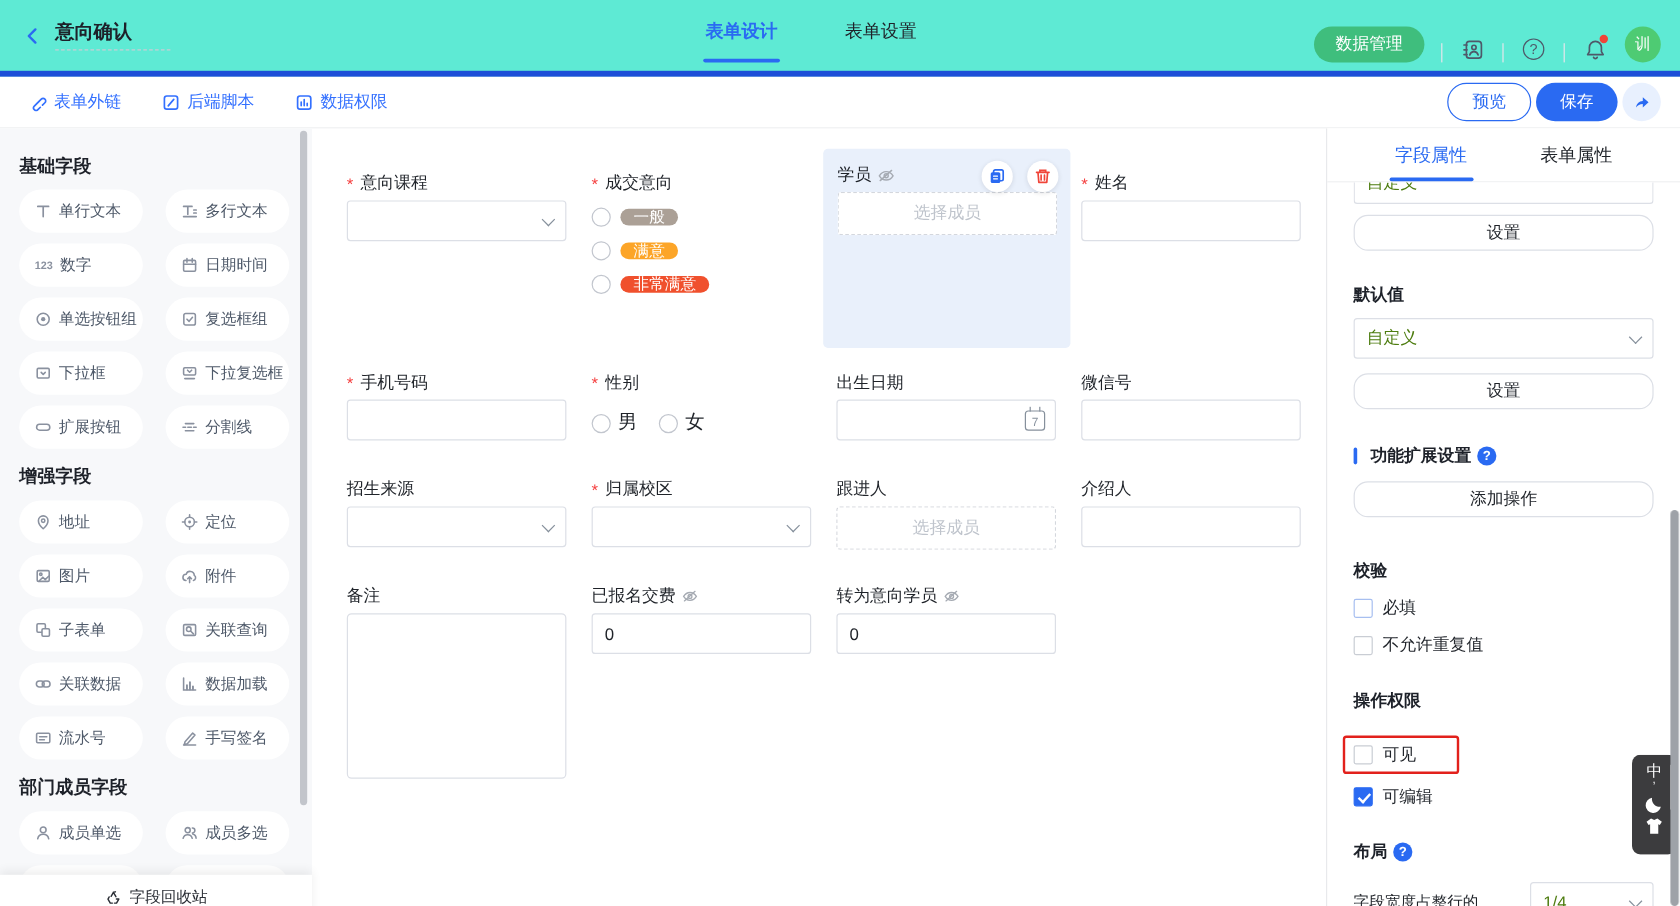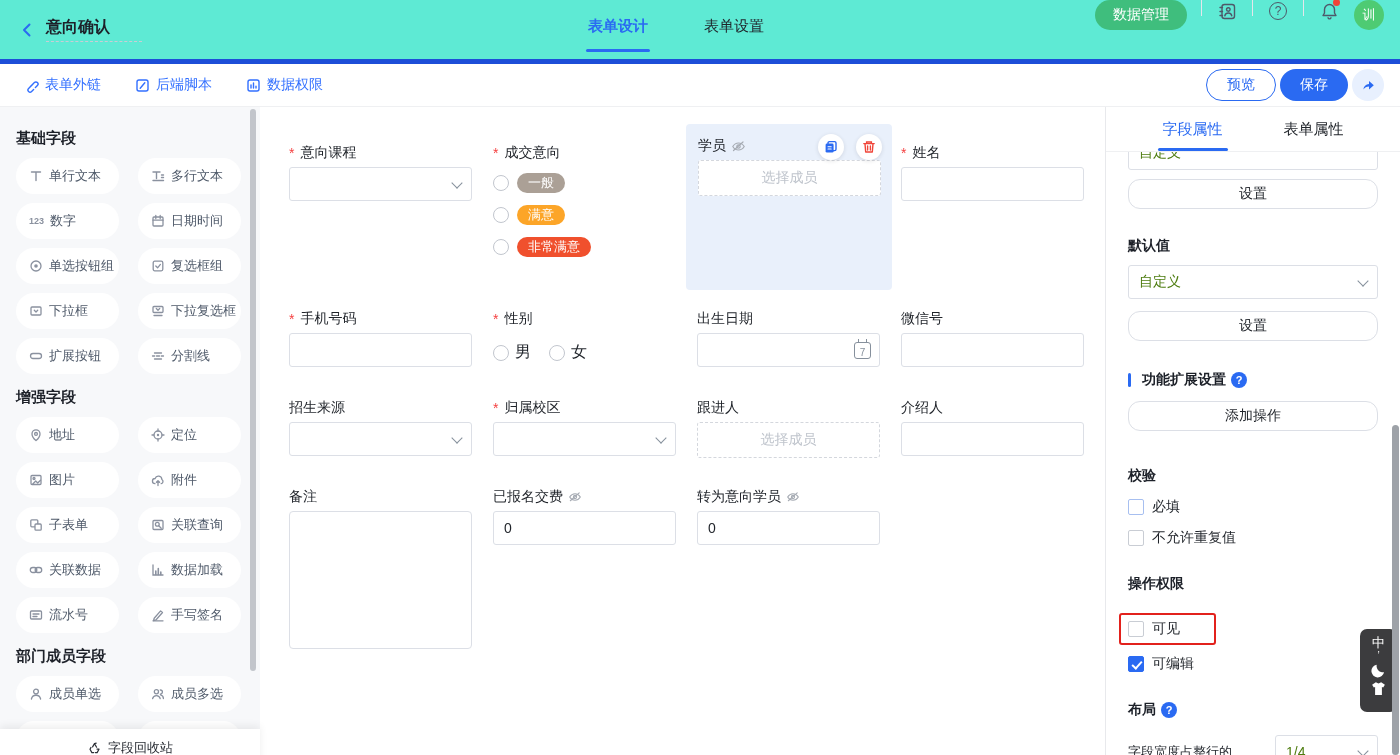--- a/index.html
+++ b/index.html
@@ -9,21 +9,21 @@
   
   .header { height:64px; display:flex; align-items:center; border-bottom:5px solid #1d4ed8; position:relative; background:#5eead4; }
   .back { display:flex; align-items:center; margin-left:18px; cursor:pointer; }
   .title-wrap { margin-left:10px; }
   .page-title { font-size:16px; font-weight:600; color:#1d2129; }
   .title-underline { border-bottom:1px dashed #c9cdd4; height:4px; width:96px; }
   .header-tabs { position:absolute; left:588px; top:0; height:52px; display:flex; gap:56px; }
   .htab { height:52px; display:flex; align-items:center; font-size:15px; color:#1f2329; cursor:pointer; position:relative; }
   .htab.active { color:#2a6af2; font-weight:600; }
   .htab.active:after { content:""; position:absolute; left:-2px; right:-2px; bottom:0; height:3px; background:#2a6af2; border-radius:2px; }
-  .header-right { position:absolute; right:16px; top:0; height:52px; display:flex; align-items:flex-start; gap:14px; }
+  .header-right { position:absolute; right:16px; top:0; height:52px; display:flex; align-items:flex-end; gap:14px; }
   .btn-green { background:#3fbe7d; color:#fff; font-size:14px; border:none; height:30px; padding:0 18px; border-radius:16px; cursor:pointer; }
   .vsep { width:1px; height:16px; background:#e5e6eb; }
   .hicon { width:22px; height:22px; color:#4e5969; display:flex; align-items:center; justify-content:center; cursor:pointer; position:relative; }
   .help-circ { width:18px; height:18px; border:1.4px solid #4e5969; border-radius:50%; font-size:12px; display:flex; align-items:center; justify-content:center; color:#4e5969; }
   .bell-dot { position:absolute; top:-1px; right:0px; width:7px; height:7px; background:#f04438; border-radius:50%; }
   .avatar { width:30px; height:30px; border-radius:50%; background:#4ecb73; color:#fff; font-size:13px; display:flex; align-items:center; justify-content:center; cursor:pointer; }
 
   
   .subbar { height:43px; display:flex; align-items:center; border-bottom:1px solid #eff0f2; position:relative; background:#fff; }
   .sublinks { display:flex; align-items:center; gap:34px; margin-left:24px; }
@@ -50,21 +50,21 @@
   .fcell { width:204px; }
   .fcell.c4 { width:185px; }
   .flabel { font-size:14px; font-weight:500; color:#1f2329; display:flex; align-items:center; gap:5px; height:16px; }
   .req { color:#f53f3f; margin-right:1px; }
   .finput { margin-top:6px; width:183px; height:34px; border:1px solid #dcdfe6; border-radius:3px; background:#fff; font-size:14px; color:#1f2329; padding:0 10px; position:relative; display:flex; align-items:center; }
   .fselect { cursor:pointer; }
   .chev { position:absolute; right:10px; top:13px; width:8px; height:8px; border-right:1.5px solid #86909c; border-bottom:1.5px solid #86909c; transform:rotate(45deg); margin-top:-2px; }
   .dashbox { margin-top:6px; width:183px; height:36px; border:1px dashed #d4d7dd; border-radius:3px; background:#fff; display:flex; align-items:center; justify-content:center; font-size:14px; color:#bfc4cc; cursor:pointer; }
   .radio-row { display:flex; align-items:center; gap:8px; margin-top:12px; }
   .radio { width:16px; height:16px; border:1px solid #c2c6ce; border-radius:50%; background:#fff; flex-shrink:0; cursor:pointer; }
-  .tag { height:14px; border-radius:11px; padding:10px 11px; color:#fff; font-size:13px; display:flex; align-items:center; }
+  .tag { height:14px; border-radius:11px; padding:4px 11px; color:#fff; font-size:13px; display:flex; align-items:center; }
   .student-block { width:206px; height:166px; margin-left:-11px; margin-right:9px; background:#e9f0fb; border-radius:4px; padding:14px 12px 0; position:relative; cursor:pointer;text-align:center; }
   .blk-actions { position:absolute; top:10px; right:10px; display:flex; gap:12px; }
   .act-circ { width:26px; height:26px; background:#fff; border-radius:50%; box-shadow:0 1px 4px rgba(31,35,41,.12); display:flex; align-items:center; justify-content:center; cursor:pointer; }
   .eye { color:#a6abb3; display:flex; }
   .gpair { display:flex; align-items:center; gap:6px; }
   .textarea { margin-top:6px; width:183px; height:138px; border:1px solid #dcdfe6; border-radius:4px; background:#fff; }
   .cal-ic { position:absolute; right:8px; top:8px; width:17px; height:17px; border:1.3px solid #86909c; border-radius:3px; font-size:10px; color:#86909c; display:flex; align-items:flex-end; justify-content:center; line-height:11px; }
   .cal-ic:before { content:""; position:absolute; top:-4px; left:3px; width:1.3px; height:4px; background:#86909c; }
   .cal-ic:after { content:""; position:absolute; top:-4px; right:3px; width:1.3px; height:4px; background:#86909c; }
 

